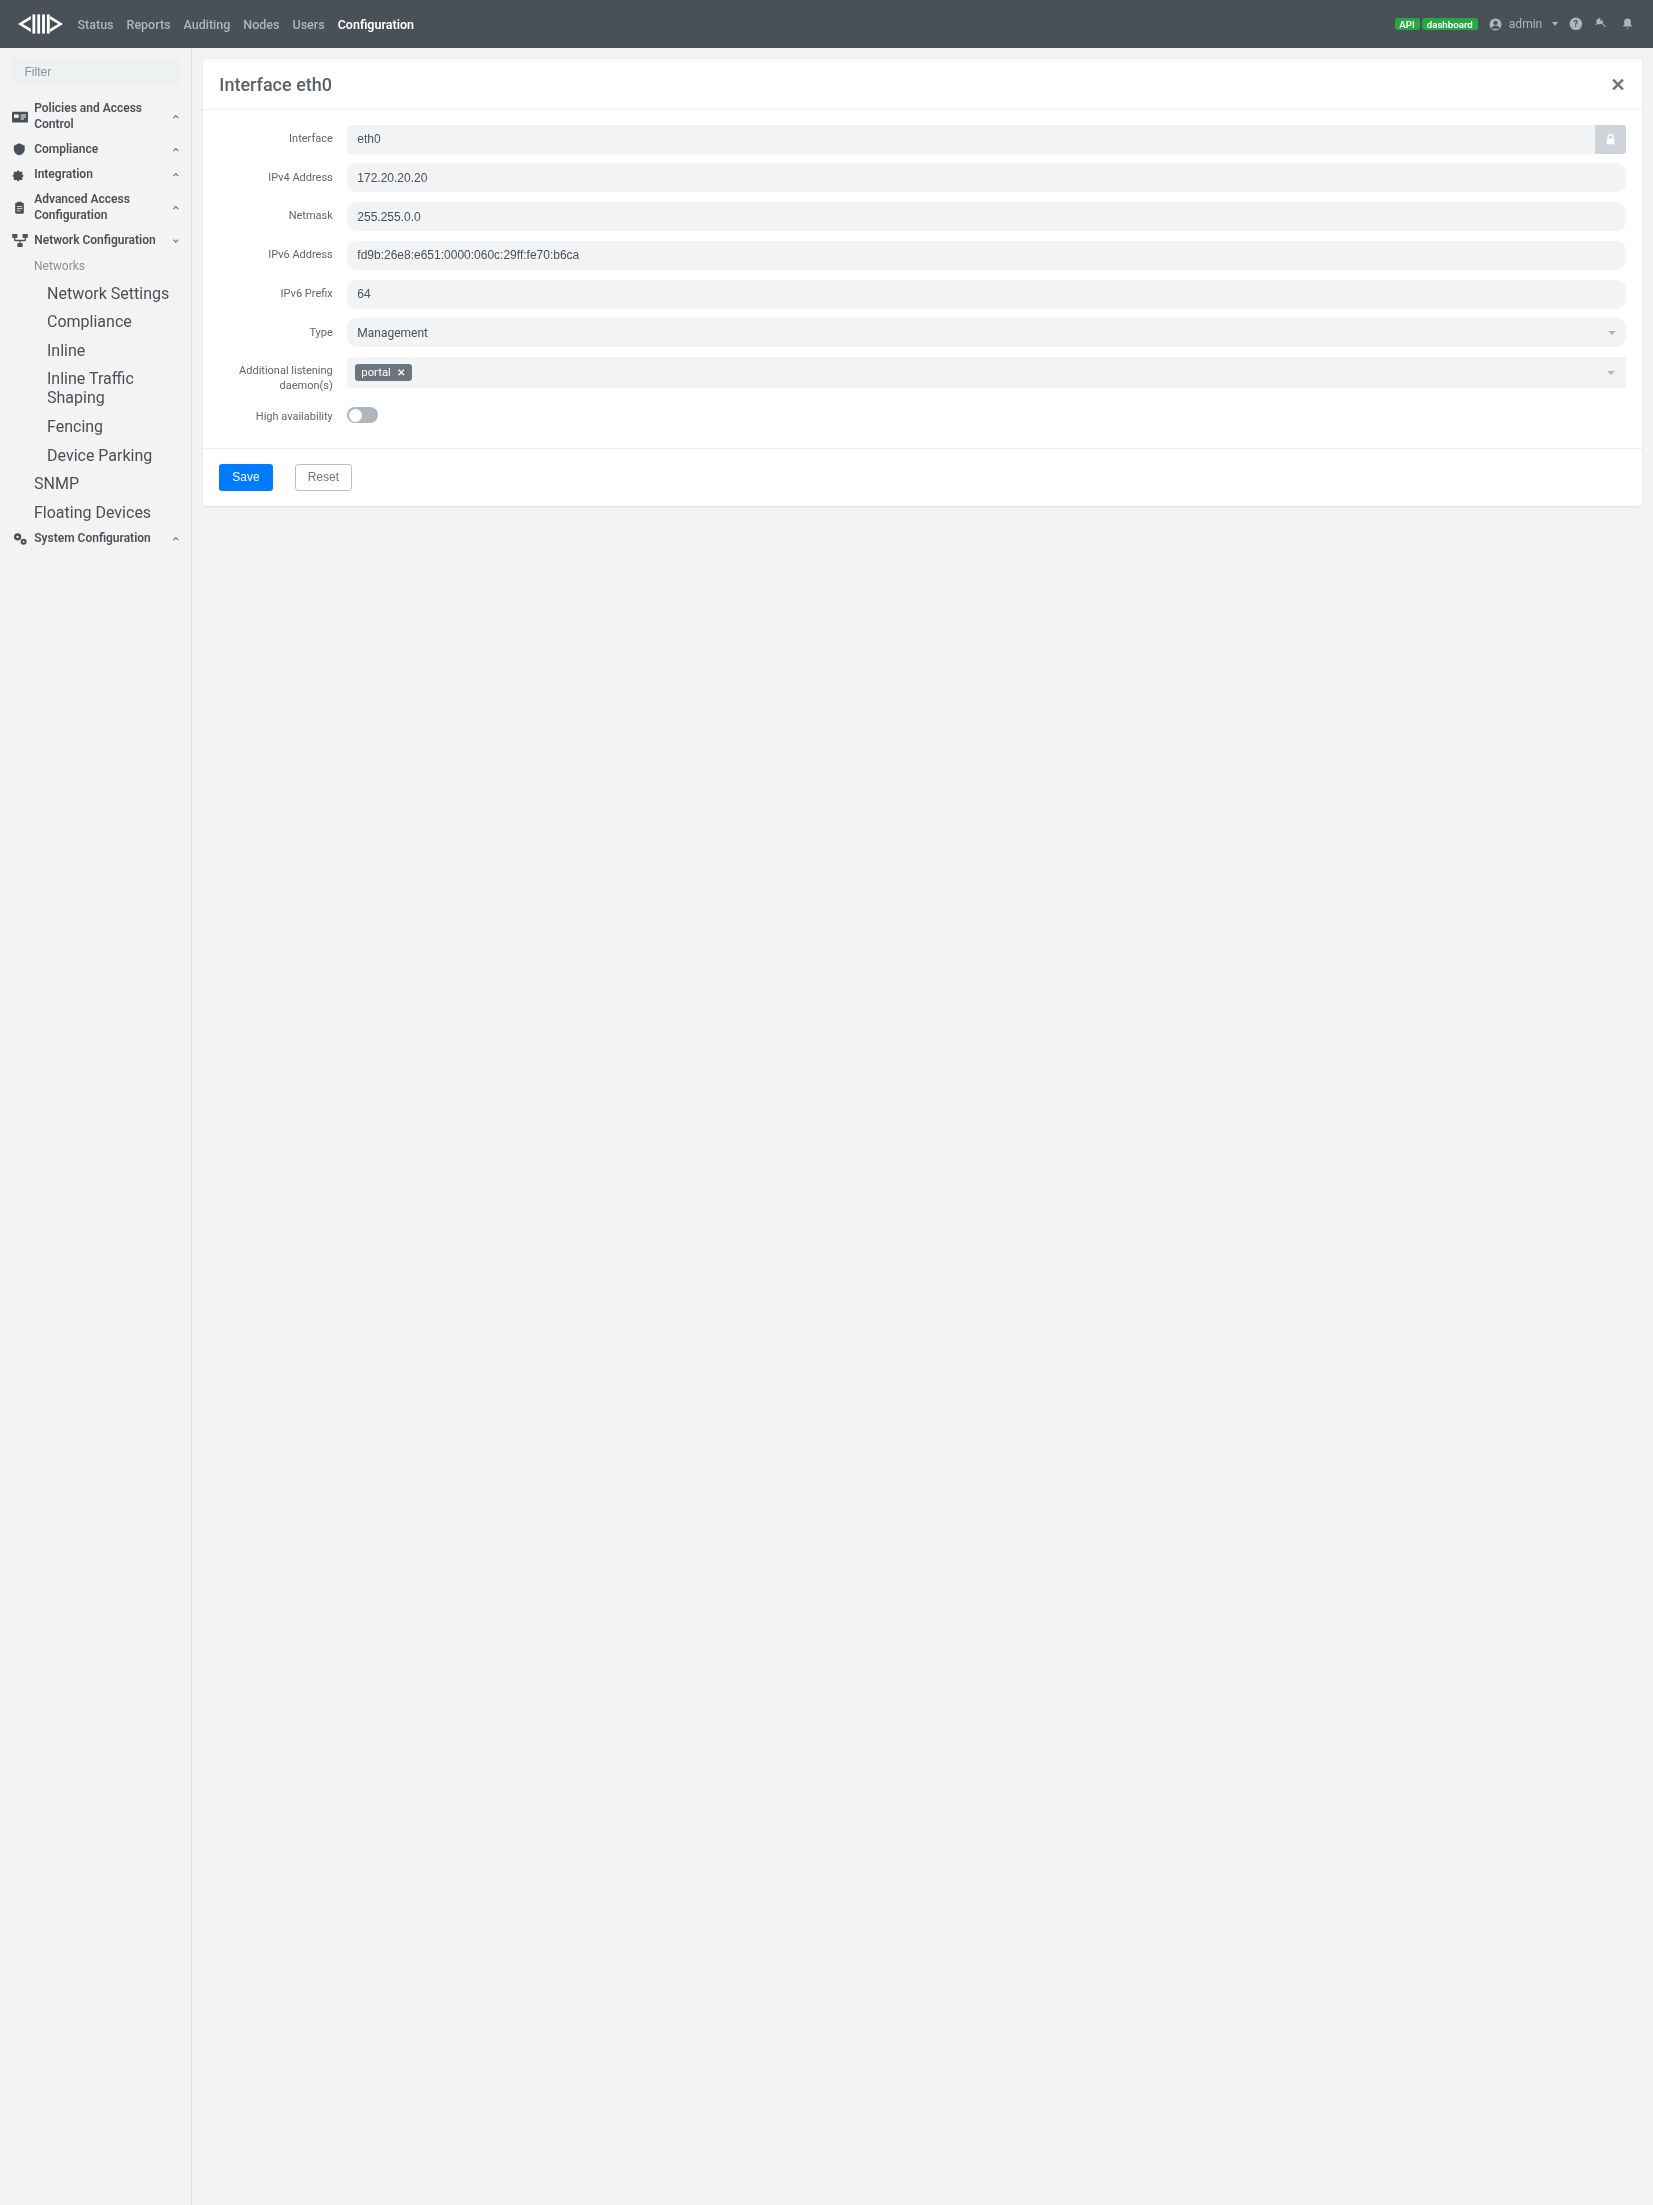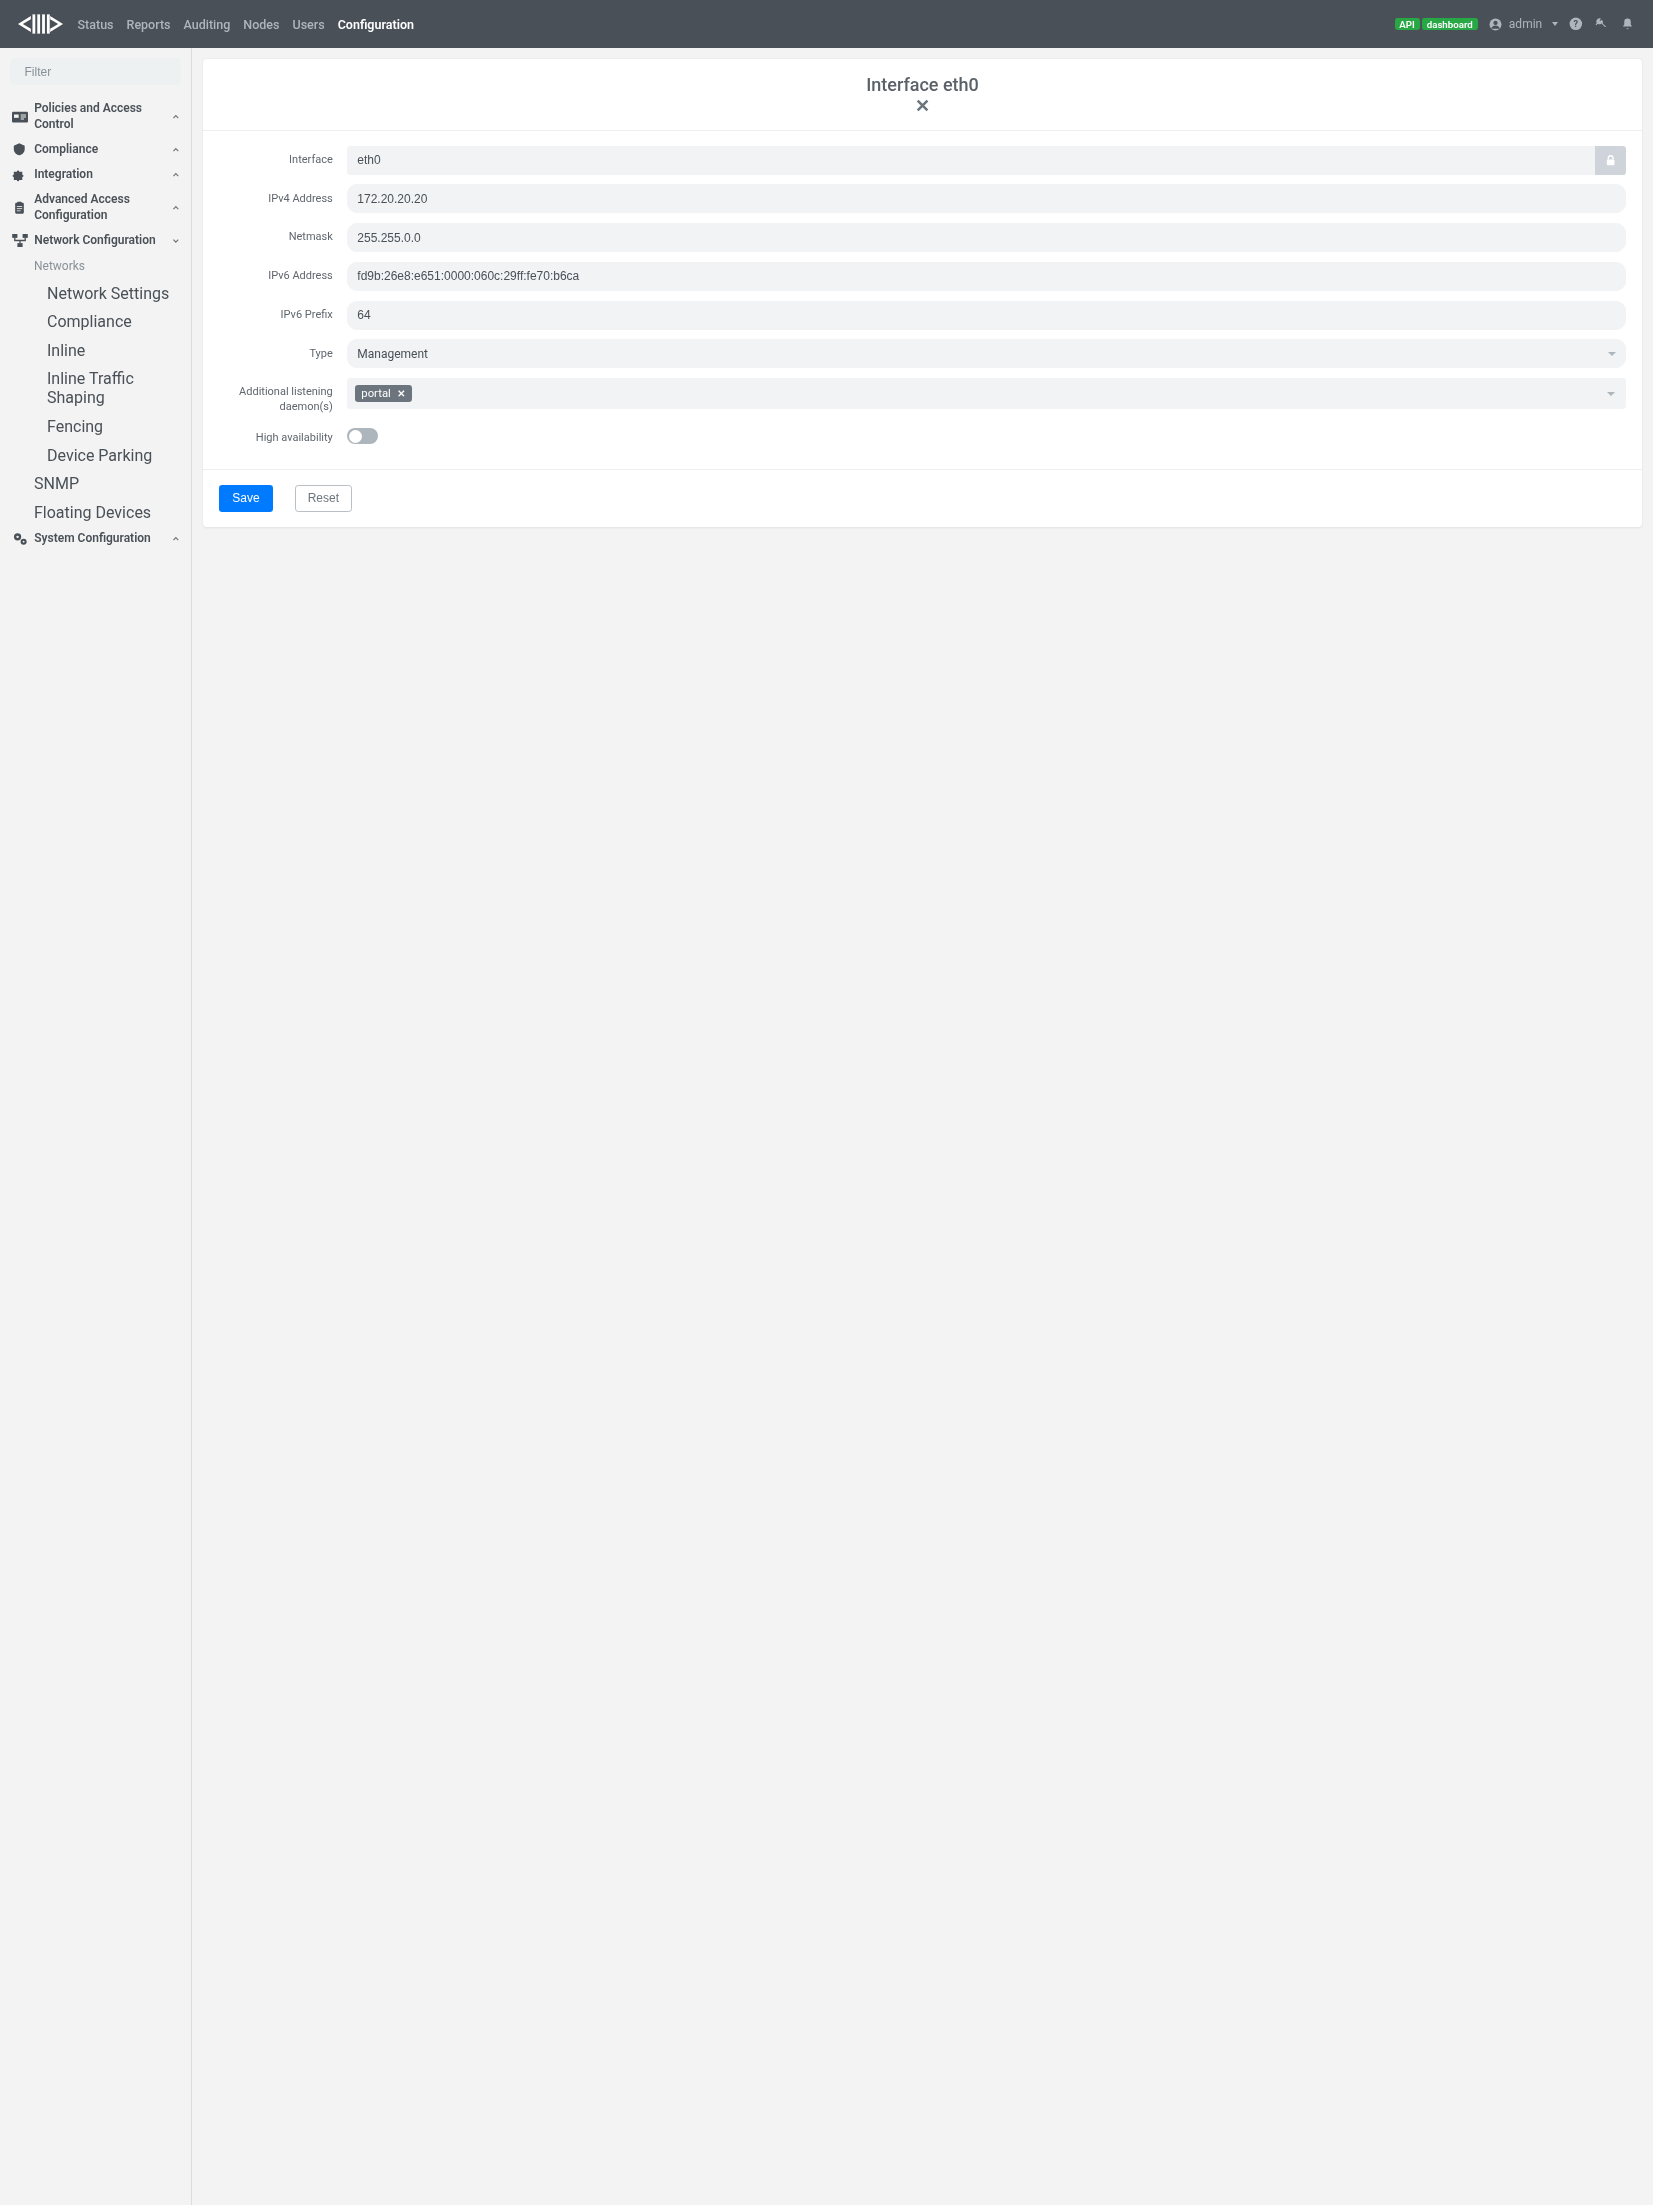--- a/index.html
+++ b/index.html
@@ -32,21 +32,21 @@
 .side-sec .sicon { width:19.4px; display:flex; justify-content:center; color:#495057; flex-shrink:0; margin-right:4.8px;}
 .side-sec .label { flex:1; font-size:12px; font-weight:600; color:#495057; line-height:1.3;}
 .side-sec .chev { color:#6c757d; }
 .sub { padding-left:24px; }
 .sub .heading { font-size:12px; color:#8a9199; padding:5.7px 0; cursor:default;}
 .sub a { display:block; font-size:16px; color:#495057; padding:4.8px 0 4.8px 13px; text-decoration:none; cursor:pointer;}
 .sub > a.top-level { padding-left:0; }
 
 
 .card { background:#fff; border-radius:4px; box-shadow: 0 0.8px 2.4px rgba(0,0,0,0.08); }
-.card-header { padding:14.5px 16px; border-bottom:0.8px solid #eceeef; display:flex; align-items:center;flex-direction:column; }
+.card-header { padding:14.5px 16px; border-bottom:0.8px solid #eceeef; display:flex; align-items:center; }
 .card-header h2 { font-size:18px; font-weight:500; color:#5a6169; flex:1;}
 .close-x { font-size:18px; color:#6c757d; cursor:pointer; font-weight:bold;}
 .card-body { padding:14.5px 16px; }
 .card-footer { padding:14.5px 16px; border-top:0.8px solid #eceeef; display:flex; gap:22px;}
 
 
 .frow { display:flex; align-items:flex-start; margin-bottom:9.7px; }
 .flabel { width:128px; text-align:right; padding-right:14.5px; font-size:11px; color:#5f666e; padding-top:7.3px; line-height:1.3;}
 .fcontrol { flex:1; }
 .inp { width:100%; background:#f1f3f5; border:0.8px solid #f1f3f5; border-radius:10px; padding:6.5px 9px; font-size:12px; color:#495057;}

